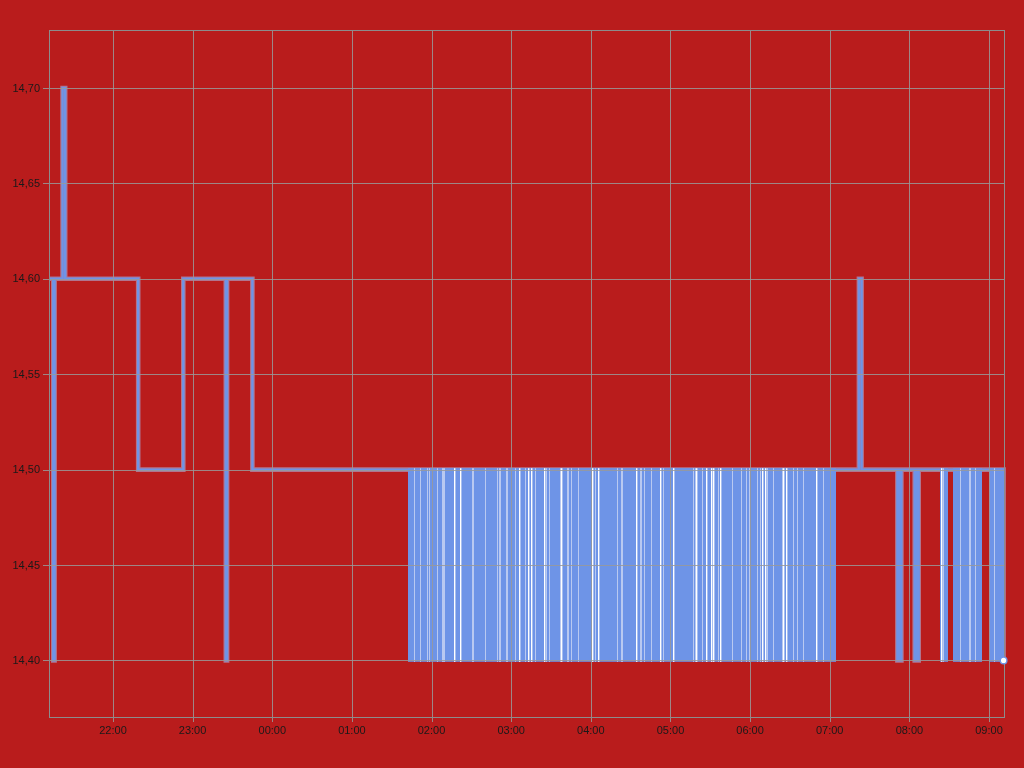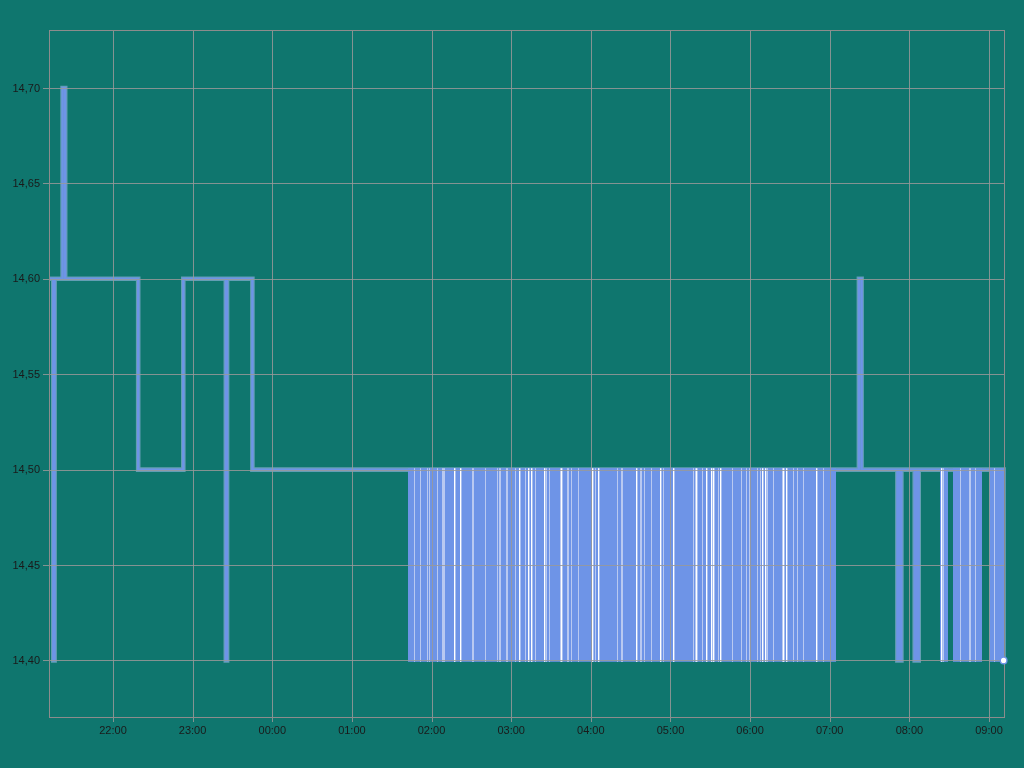--- a/index.html
+++ b/index.html
@@ -1,19 +1,19 @@
 <!DOCTYPE html>
 <html><head>
 <meta charset="utf-8">
 <style>
   html, body { margin: 0; padding: 0; background: #ffffff; }
   .stage {
     position: relative;
     width: 1024px; height: 768px;
-    background: #0f766e;
+    background: #b91c1c;
     overflow: hidden;
     font-family: "Liberation Sans", sans-serif;
   }
   svg text {
     font-family: "Liberation Sans", sans-serif;
     font-size: 11px;
   }
 </style>
 </head>
 <body>

